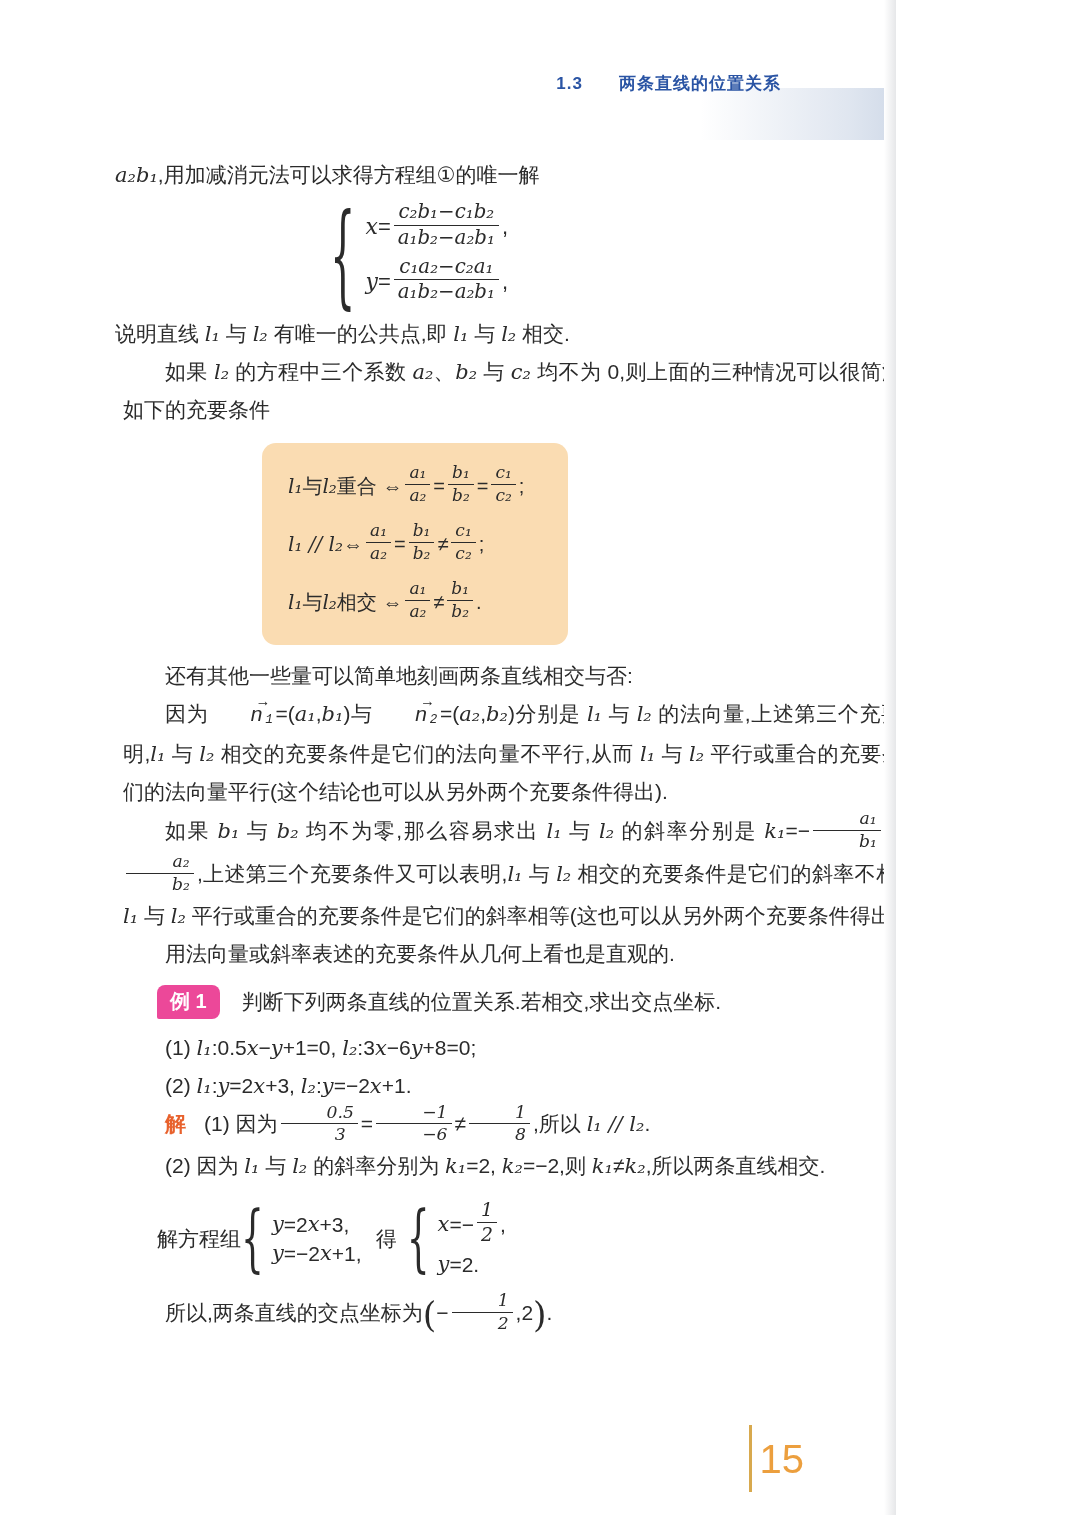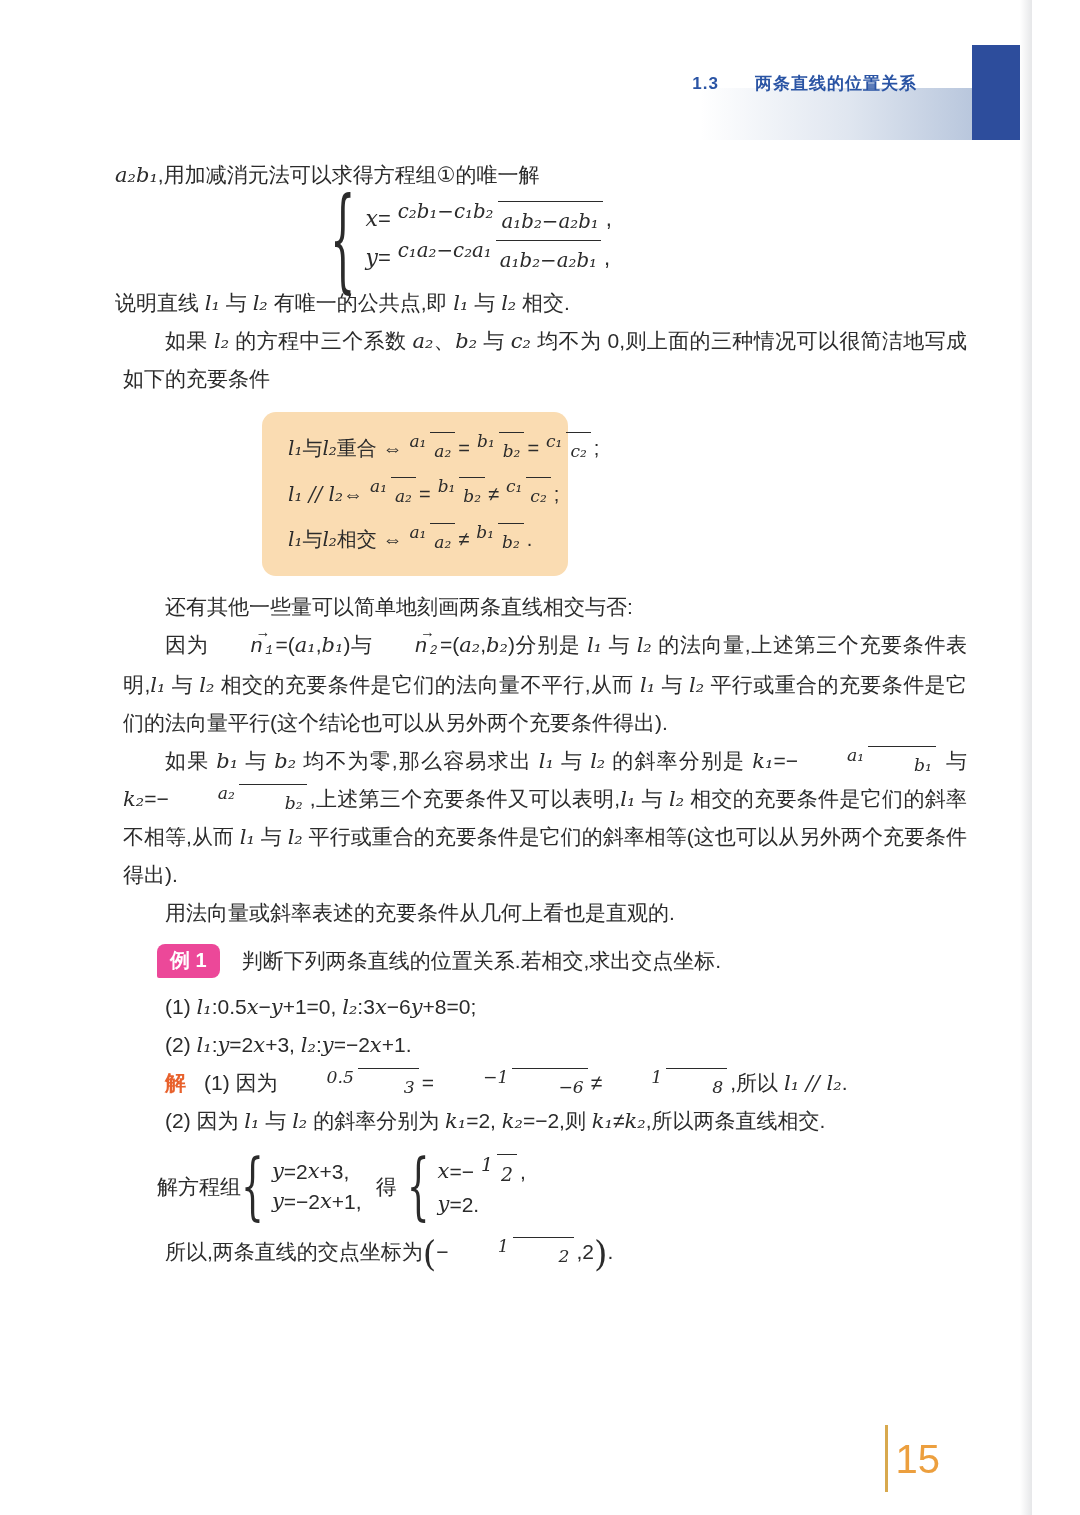--- a/index.html
+++ b/index.html
@@ -1,18 +1,18 @@
 <!DOCTYPE html>
 <html><head>
 <meta charset="utf-8">
 <style>
   * { box-sizing: border-box; }
   html,body { margin:0; padding:0; background:#ffffff; }
   .page {
-    position:relative; width:1032px; height:1515px; background:#ffffff;
+    position:relative; width:896px; height:1515px; background:#ffffff;
     font-family:"Liberation Sans","DejaVu Sans",sans-serif; color:#2b2b2b;
     overflow:hidden;
   }
   .page-edge {
     position:absolute; right:0; top:0; width:12px; height:100%;
     background:linear-gradient(to right,#ffffff,#e6e7e9);
   }
 
   
   .hdr-band {
@@ -33,27 +33,27 @@
   .content {
     position:absolute; left:115px; top:156px; width:852px;
     font-size:21px; line-height:38px; text-align:justify;
   }
   .para { margin:0; }
   .ind { text-indent:2em;margin-left:8px; }
 
   
   .mi { font-family:"DejaVu Serif","Liberation Serif",serif; font-style:italic; }
   .frac {
-    display:inline-flex; text-align:center;
+    display:inline-flex; flex-direction:column; text-align:center;
     vertical-align:middle; line-height:1.15; font-size:0.82em; margin:0 3px;
     font-family:"DejaVu Serif","Liberation Serif",serif; font-style:italic;
     position:relative; top:-2px;
   }
   .frac .num { padding:0 4px 1px; }
-  .frac .den { border-top:1.5px solid currentColor; padding:9px 4px 0; }
+  .frac .den { border-top:1.5px solid currentColor; padding:1px 4px 0; }
   .vec { font-family:Liberation Mono, monospace; font-style:italic;
          position:relative; display:inline-block; }
   .vec::before {
     content:"\2192"; position:absolute; top:-0.95em; left:50%;
     transform:translateX(-50%); font-size:0.7em; font-style:normal;
   }
   .bigp { font-family:"DejaVu Serif","Liberation Serif",serif;
           font-size:165%; line-height:1; vertical-align:-7px; }
 
   

